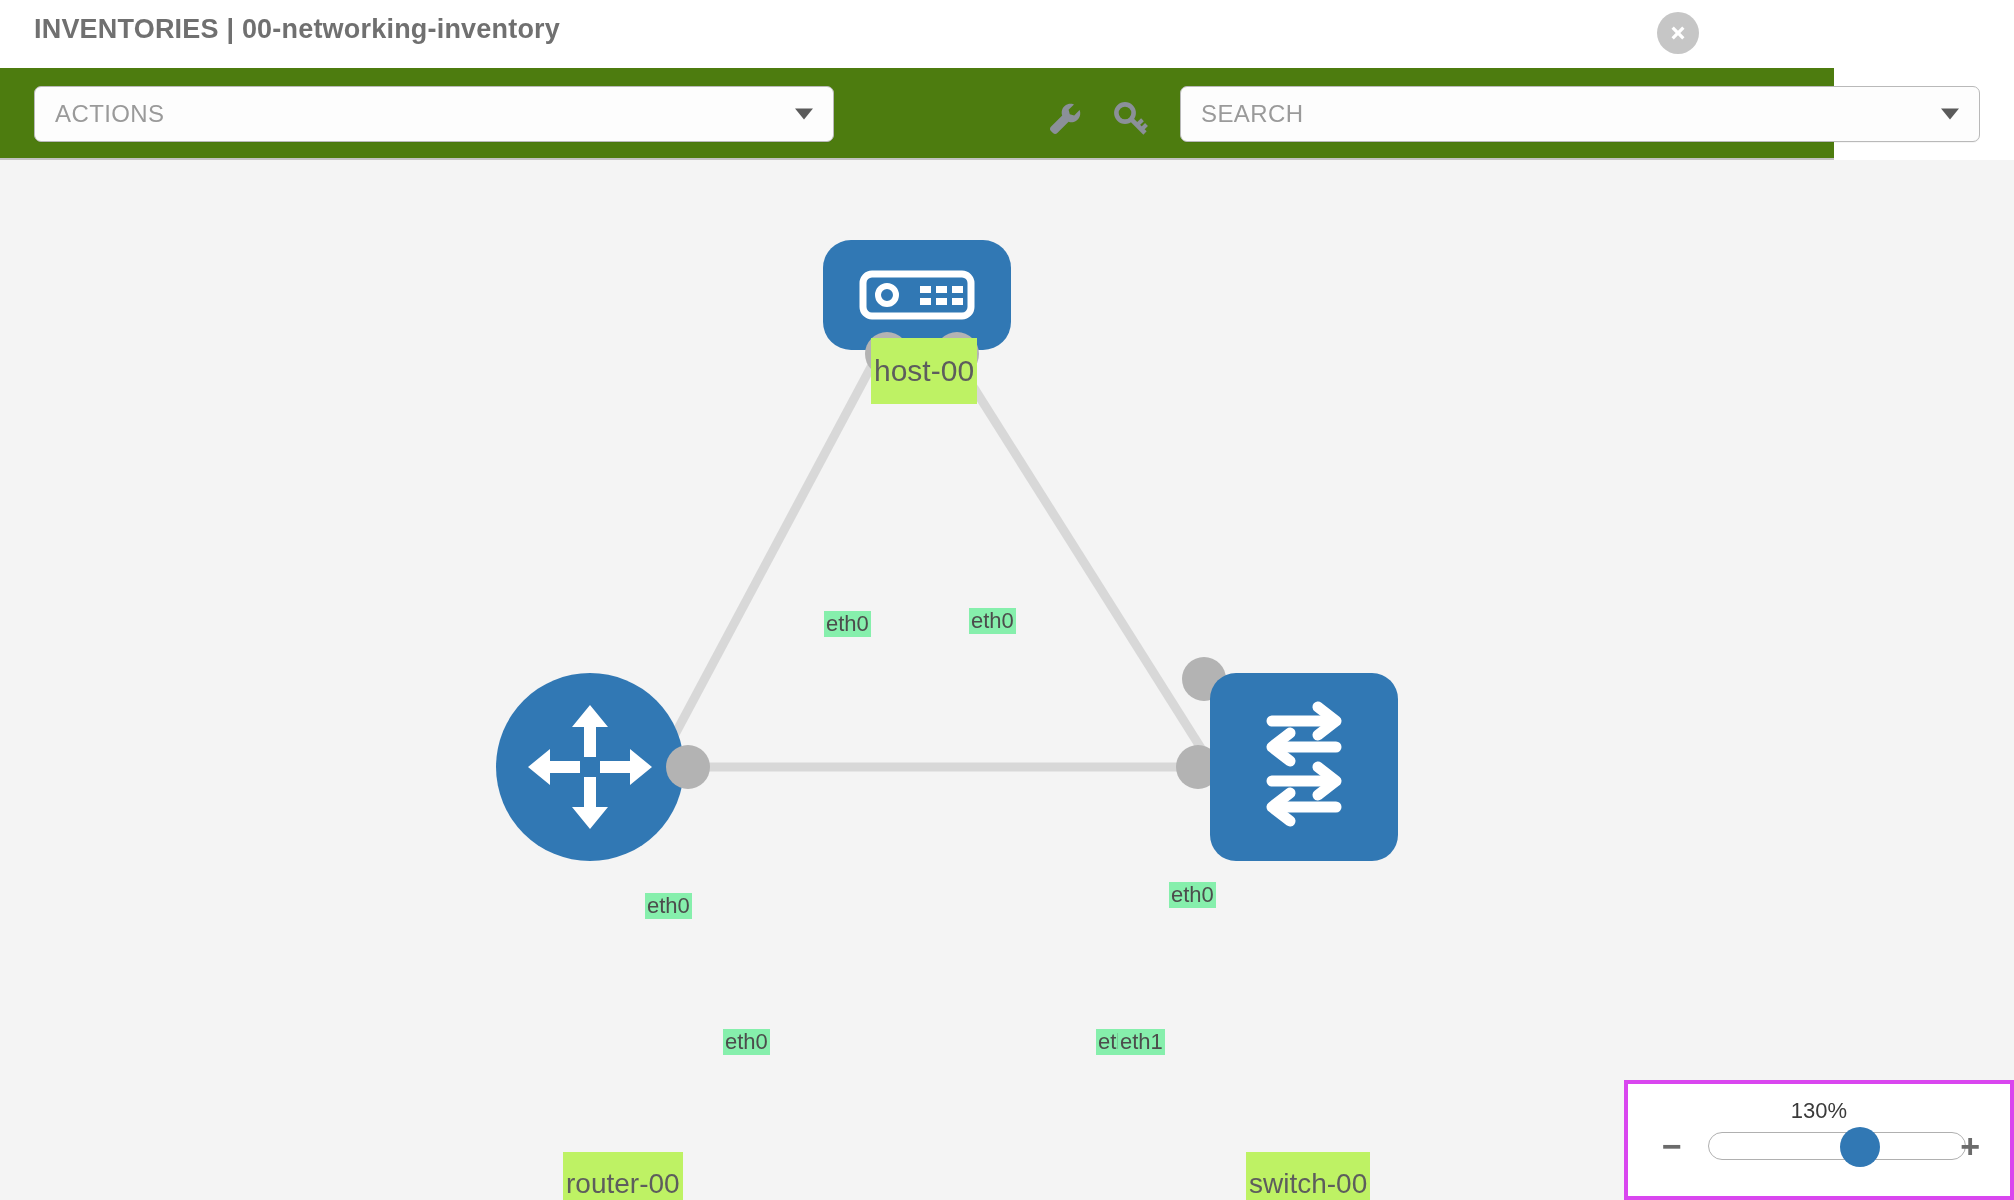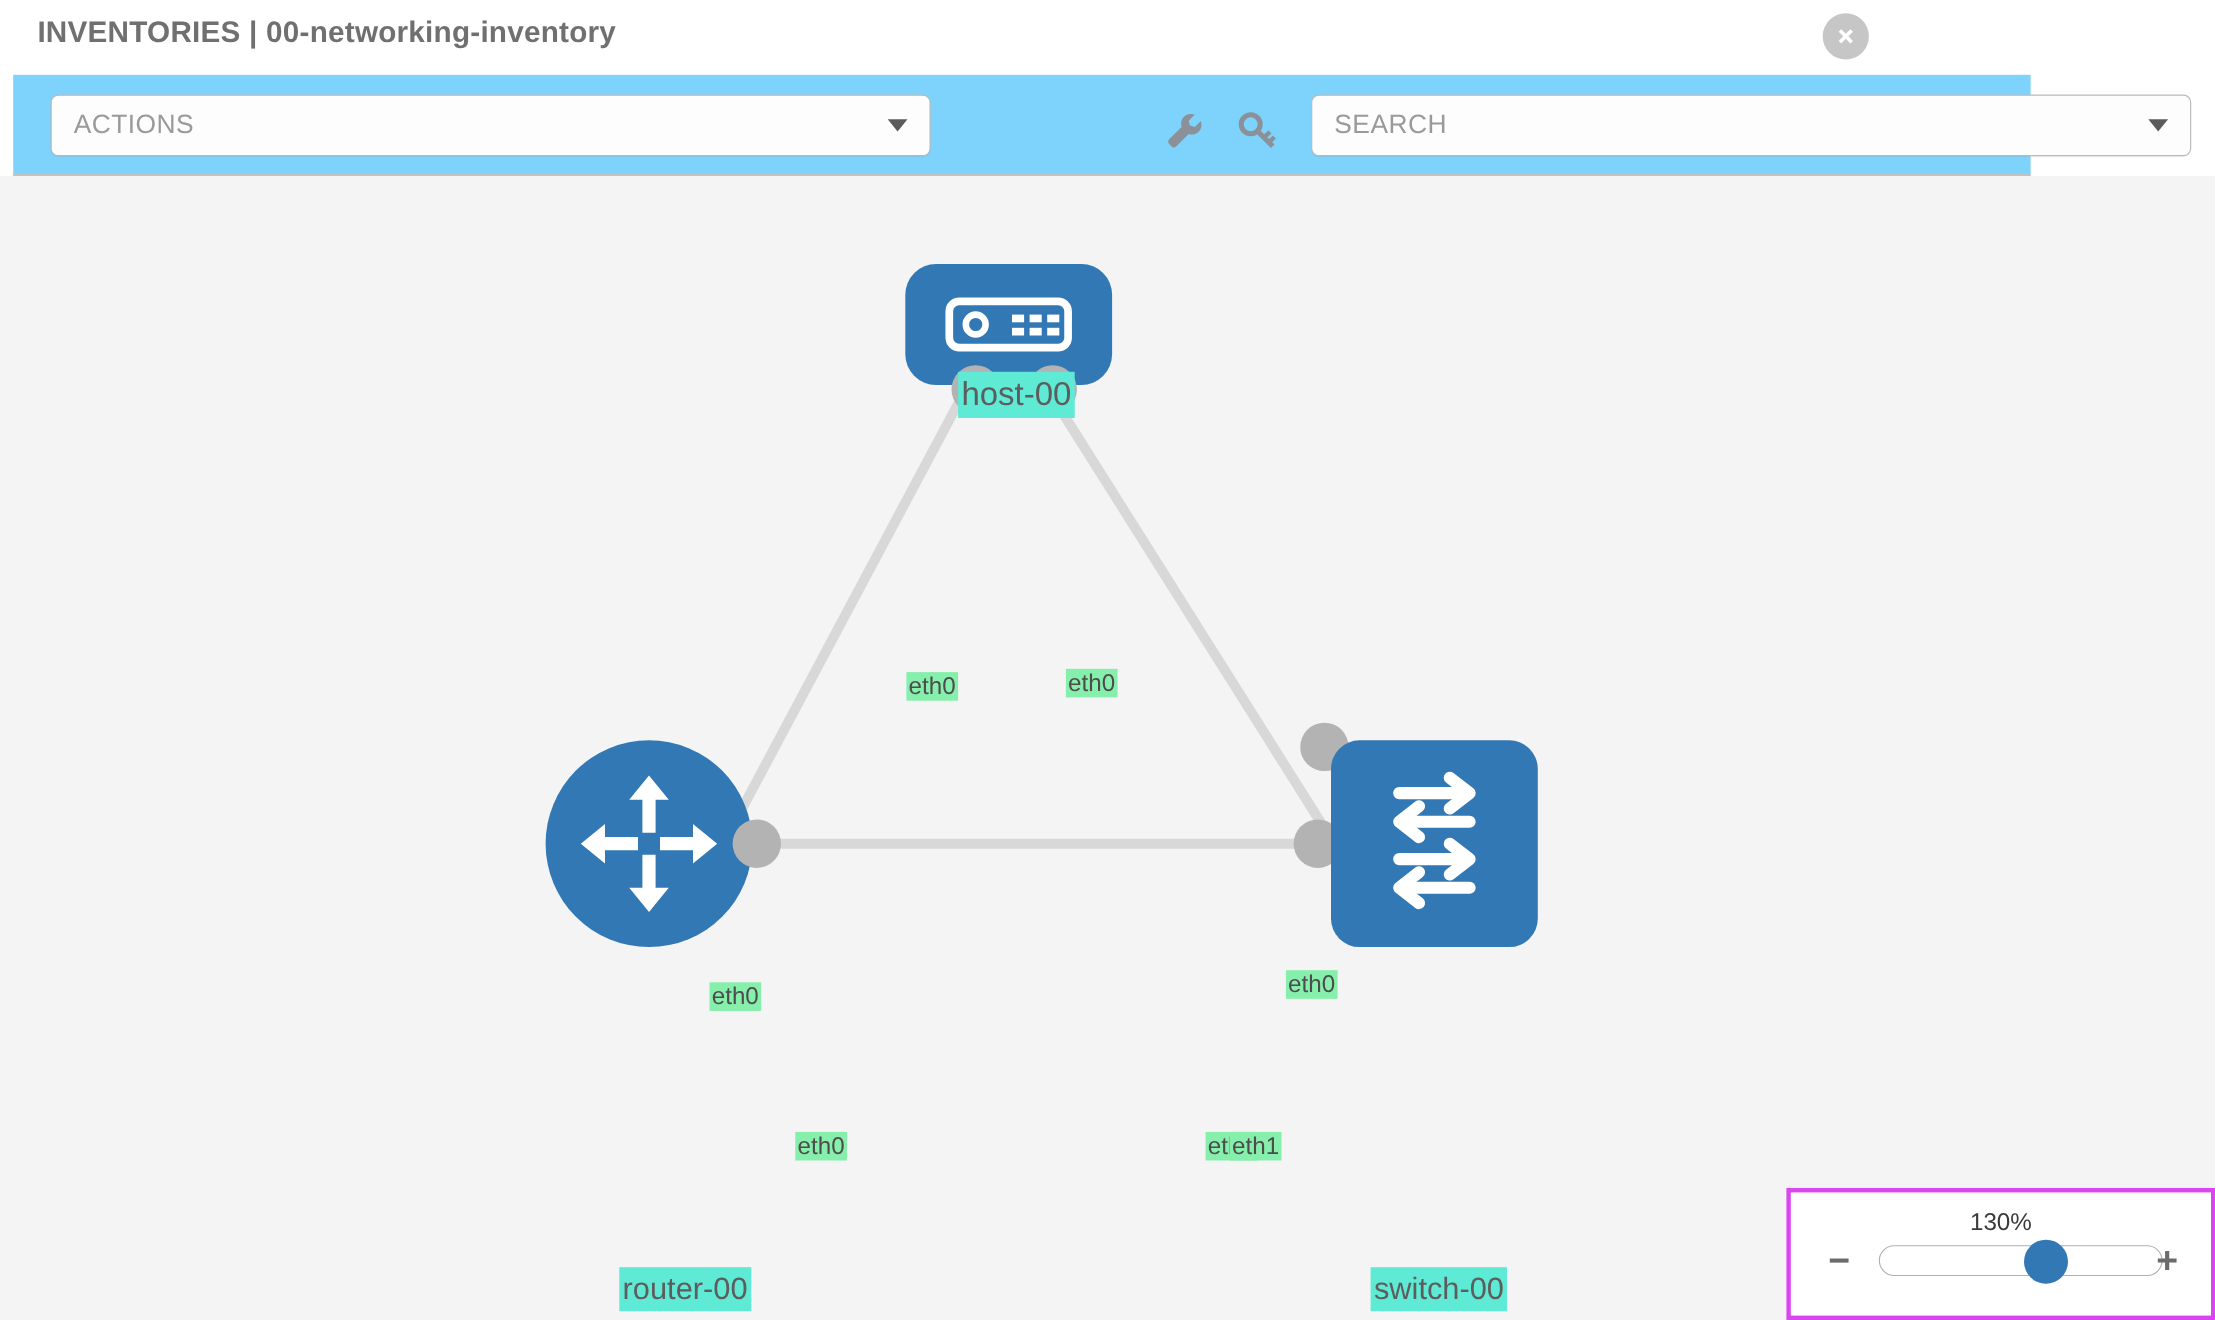--- a/index.html
+++ b/index.html
@@ -24,21 +24,21 @@
   .close-btn {
     position: absolute; right: 32px; top: 12px;
     width: 42px; height: 42px; border-radius: 50%;
     background: #c6c6c6; cursor: pointer;
   }
   .close-btn svg { position: absolute; left: 10px; top: 10px; }
 
   
   .toolbar {
     position: absolute; left: 0; top: 68px; width: 1834px; height: 92px;
-    background: #7dd3fc; border-bottom: 2px solid #c2c2c2; margin-left: 12px;
+    background: #4d7c0f; border-bottom: 2px solid #c2c2c2;
   }
   .field {
     position: absolute; top: 18px; height: 56px;
     background: #fdfdfd; border: 1px solid #b9b9b9; border-radius: 7px;
     box-shadow: 0 1px 0 rgba(0,0,0,0.04);
   }
   .field-text {
     position: absolute; left: 20px; top: 50%; transform: translateY(-50%);
     font-size: 24px; color: #9a9a9a; letter-spacing: 0.4px; white-space: nowrap;
   }
@@ -70,21 +70,21 @@
     position: absolute; left: 0; top: 0;
     background: #3178b4; cursor: pointer;
   }
   .node-host   { width: 188px; height: 110px; border-radius: 28px; }
   .node-router { width: 188px; height: 188px; border-radius: 50%; }
   .node-switch { width: 188px; height: 188px; border-radius: 26px; }
 
   .node-label {
     position: absolute; white-space: nowrap;
     font-size: 28px; color: #5d5d5d;
-    background: #5eead4; padding: 4px 3px;
+    background: #bef264; padding: 16px 3px;
   }
 
   .port {
     position: absolute; width: 44px; height: 44px; border-radius: 50%;
     background: #b3b3b3; cursor: pointer;
   }
 
   .iface-label {
     position: absolute; white-space: nowrap;
     font-size: 22px; color: #4c4c4c;

